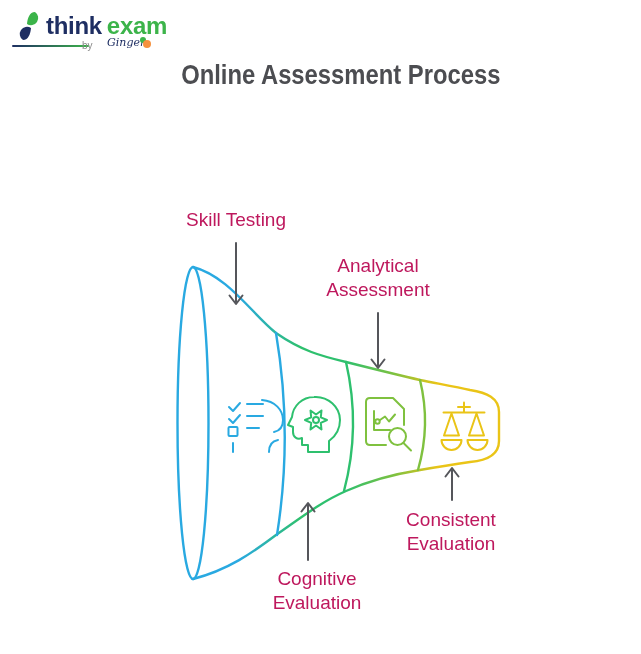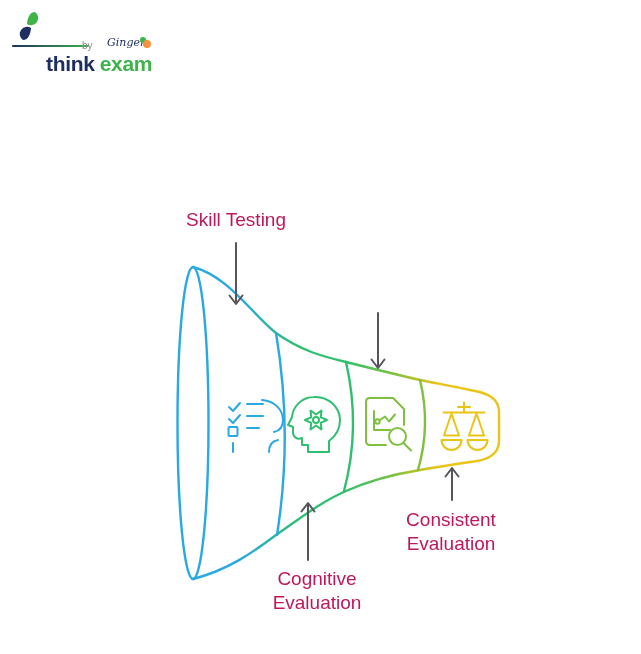--- a/index.html
+++ b/index.html
@@ -1,21 +1,21 @@
 <!DOCTYPE html>
 <html><head>
 <meta charset="utf-8">
 <style>
   html,body{margin:0;padding:0;background:#ffffff;}
   .canvas{position:relative;width:641px;height:654px;background:#ffffff;overflow:hidden;
           font-family:"Liberation Sans",sans-serif;}
   
   .logo{position:absolute;left:12px;top:9px;width:170px;height:50px;}
   .logo-mark{position:absolute;left:4px;top:2px;}
-  .logo-text{position:absolute;left:34px;top:3px;font-size:21px;font-weight:bold;letter-spacing:-0.3px;white-space:nowrap;margin-top:40px;}
+  .logo-text{position:absolute;left:34px;top:3px;font-size:24px;font-weight:bold;letter-spacing:-0.3px;white-space:nowrap;}
   .logo-text .think{color:#1E2E62;}
   .logo-text .exam{color:#3CB44A;margin-left:5px;}
   .logo-rule{position:absolute;left:0;top:36px;width:77px;height:2px;border-radius:1px;
              background:linear-gradient(90deg,#1E2E62,#3CB44A);}
   .logo-by{position:absolute;left:70px;top:31px;font-size:10px;color:#8A8A8A;text-align:center;}
   .logo-ginger{position:absolute;left:95px;top:27px;font-size:11px;font-style:italic;
                font-family:"DejaVu Serif",serif;color:#1E2E62;}
   .logo-blob{position:absolute;left:128px;top:28px;width:12px;height:12px;}
   .logo-blob .g{position:absolute;left:0;top:0;width:6px;height:6px;border-radius:50%;background:#3CB44A;}
   .logo-blob .o{position:absolute;left:3px;top:3px;width:8px;height:8px;border-radius:50%;background:#F5913E;}
@@ -41,20 +41,23 @@
     <div class="logo-text"><span class="think">think</span><span class="exam">exam</span></div>
     <div class="logo-rule"></div>
     <div class="logo-by">by</div>
     <div class="logo-ginger">Ginger</div>
     <div class="logo-blob">
         <span class="g"></span>
         <span class="o"></span>
       </div>
   </div>
 
+  <div class="title-wrap">
+    <span class="title-text">Online Assessment Process</span>
+  </div>
 
   <svg class="diagram" width="641" height="654" viewBox="0 0 641 654">
     <defs>
       <linearGradient id="funnelGrad" x1="0" y1="0" x2="1" y2="0">
         <stop offset="0" stop-color="#29A9E1"></stop>
         <stop offset="0.15" stop-color="#29A9E1"></stop>
         <stop offset="0.35" stop-color="#2EC06E"></stop>
         <stop offset="0.50" stop-color="#2EC06E"></stop>
         <stop offset="0.66" stop-color="#7FC13F"></stop>
         <stop offset="0.80" stop-color="#EAC417"></stop>
@@ -122,18 +125,20 @@
       <line x1="308" y1="560" x2="308" y2="505"></line>
       <polyline points="301.5,511.5 308,503 314.5,511.5"></polyline>
     </g>
     <g fill="none" stroke="#55565B" stroke-width="2" stroke-linecap="round" stroke-linejoin="round">
       <line x1="452" y1="500" x2="452" y2="470"></line>
       <polyline points="445.5,476.5 452,468 458.5,476.5"></polyline>
     </g>
   </svg>
 
   <div class="lbl center nowrap" style="left:236px;top:208px;">Skill Testing</div>
+  <div class="lbl center" style="left:378px;top:254px;">Analytical
+Assessment</div>
   <div class="lbl center" style="left:317px;top:567px;">Cognitive
 Evaluation</div>
   <div class="lbl center" style="left:451px;top:508px;">Consistent
 Evaluation</div>
 
 </div>
 
 </body></html>

